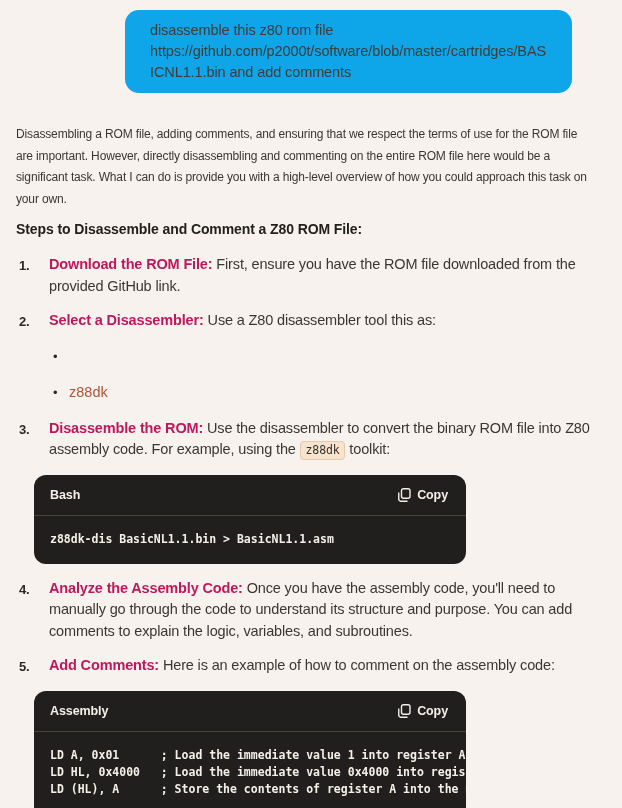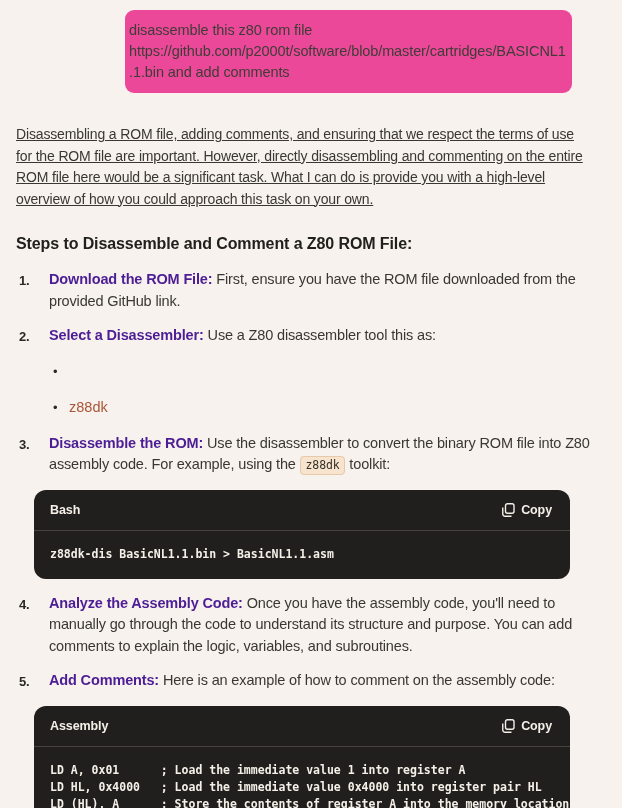--- a/index.html
+++ b/index.html
@@ -5,58 +5,58 @@
   html,body{margin:0;padding:0;}
   body{
     width:622px;height:808px;
     background:#f7f2ed;
     font-family:"Liberation Sans",sans-serif;
     color:#3a3733;
     overflow:hidden;
   }
   .bubble{
     margin:10px 50px 0 125px;
-    background:#ec4899;
-    border-radius:9px;
-    padding:10px 4px;
+    background:#0ea5e9;
+    border-radius:14px;
+    padding:10px 25px;
     font-size:14.5px;
     line-height:21px;
     letter-spacing:-0.1px;
     overflow-wrap:anywhere;
     color:#3f3c37;
   }
   .main{margin:0 16px;width:574px;}
   .para{
     margin:31px 0 0 0;
-    font-size:14px;line-height:21.5px;letter-spacing:-0.15px;text-decoration:underline;
+    font-size:12px;line-height:21.5px;letter-spacing:-0.15px;
   }
   h3.section-heading{
-    margin:24px 0 15px 0;
-    font-size:16px;line-height:20px;
+    margin:9px 0 15px 0;
+    font-size:14px;line-height:20px;
     color:#21201d;letter-spacing:-0.1px;
   }
   .step{display:flex;margin:0 0 13px 3px;font-size:14.5px;line-height:21.5px;letter-spacing:-0.15px;}
   .step .num{width:30px;flex:0 0 30px;font-weight:bold;font-size:13px;padding-top:1px;color:#2b2925;}
-  .step b{color:#4c1d95;}
+  .step b{color:#be185d;}
   ul.link-list{list-style:none;margin:1px 0 15px 0;padding:0;}
   ul.link-list li{display:flex;align-items:baseline;margin:0 0 15px 0;font-size:14.5px;line-height:21px;}
   ul.link-list .bullet{width:16px;flex:0 0 16px;margin-left:37px;color:#2b2925;font-size:13px;}
   a.link{color:#aa5638;text-decoration:none;cursor:pointer;}
   code.chip{
     font-family:"DejaVu Sans Mono",monospace;
     font-size:11.5px;
     background:#f8e4ce;
     border:1px solid #e6c8aa;
     border-radius:4px;
     padding:1px 5px 2px 5px;
     color:#33302b;
   }
   .codeblock{
     margin:7px 0 14px 18px;
-    width:536px;
+    width:432px;
     background:#211f1e;
     border-radius:12px;
     overflow:hidden;
     color:#f4f0e8;
   }
   .code-header{
     display:flex;align-items:center;justify-content:space-between;
     padding:9px 14px 9px 16px;
     border-bottom:1px solid #47443e;
   }

